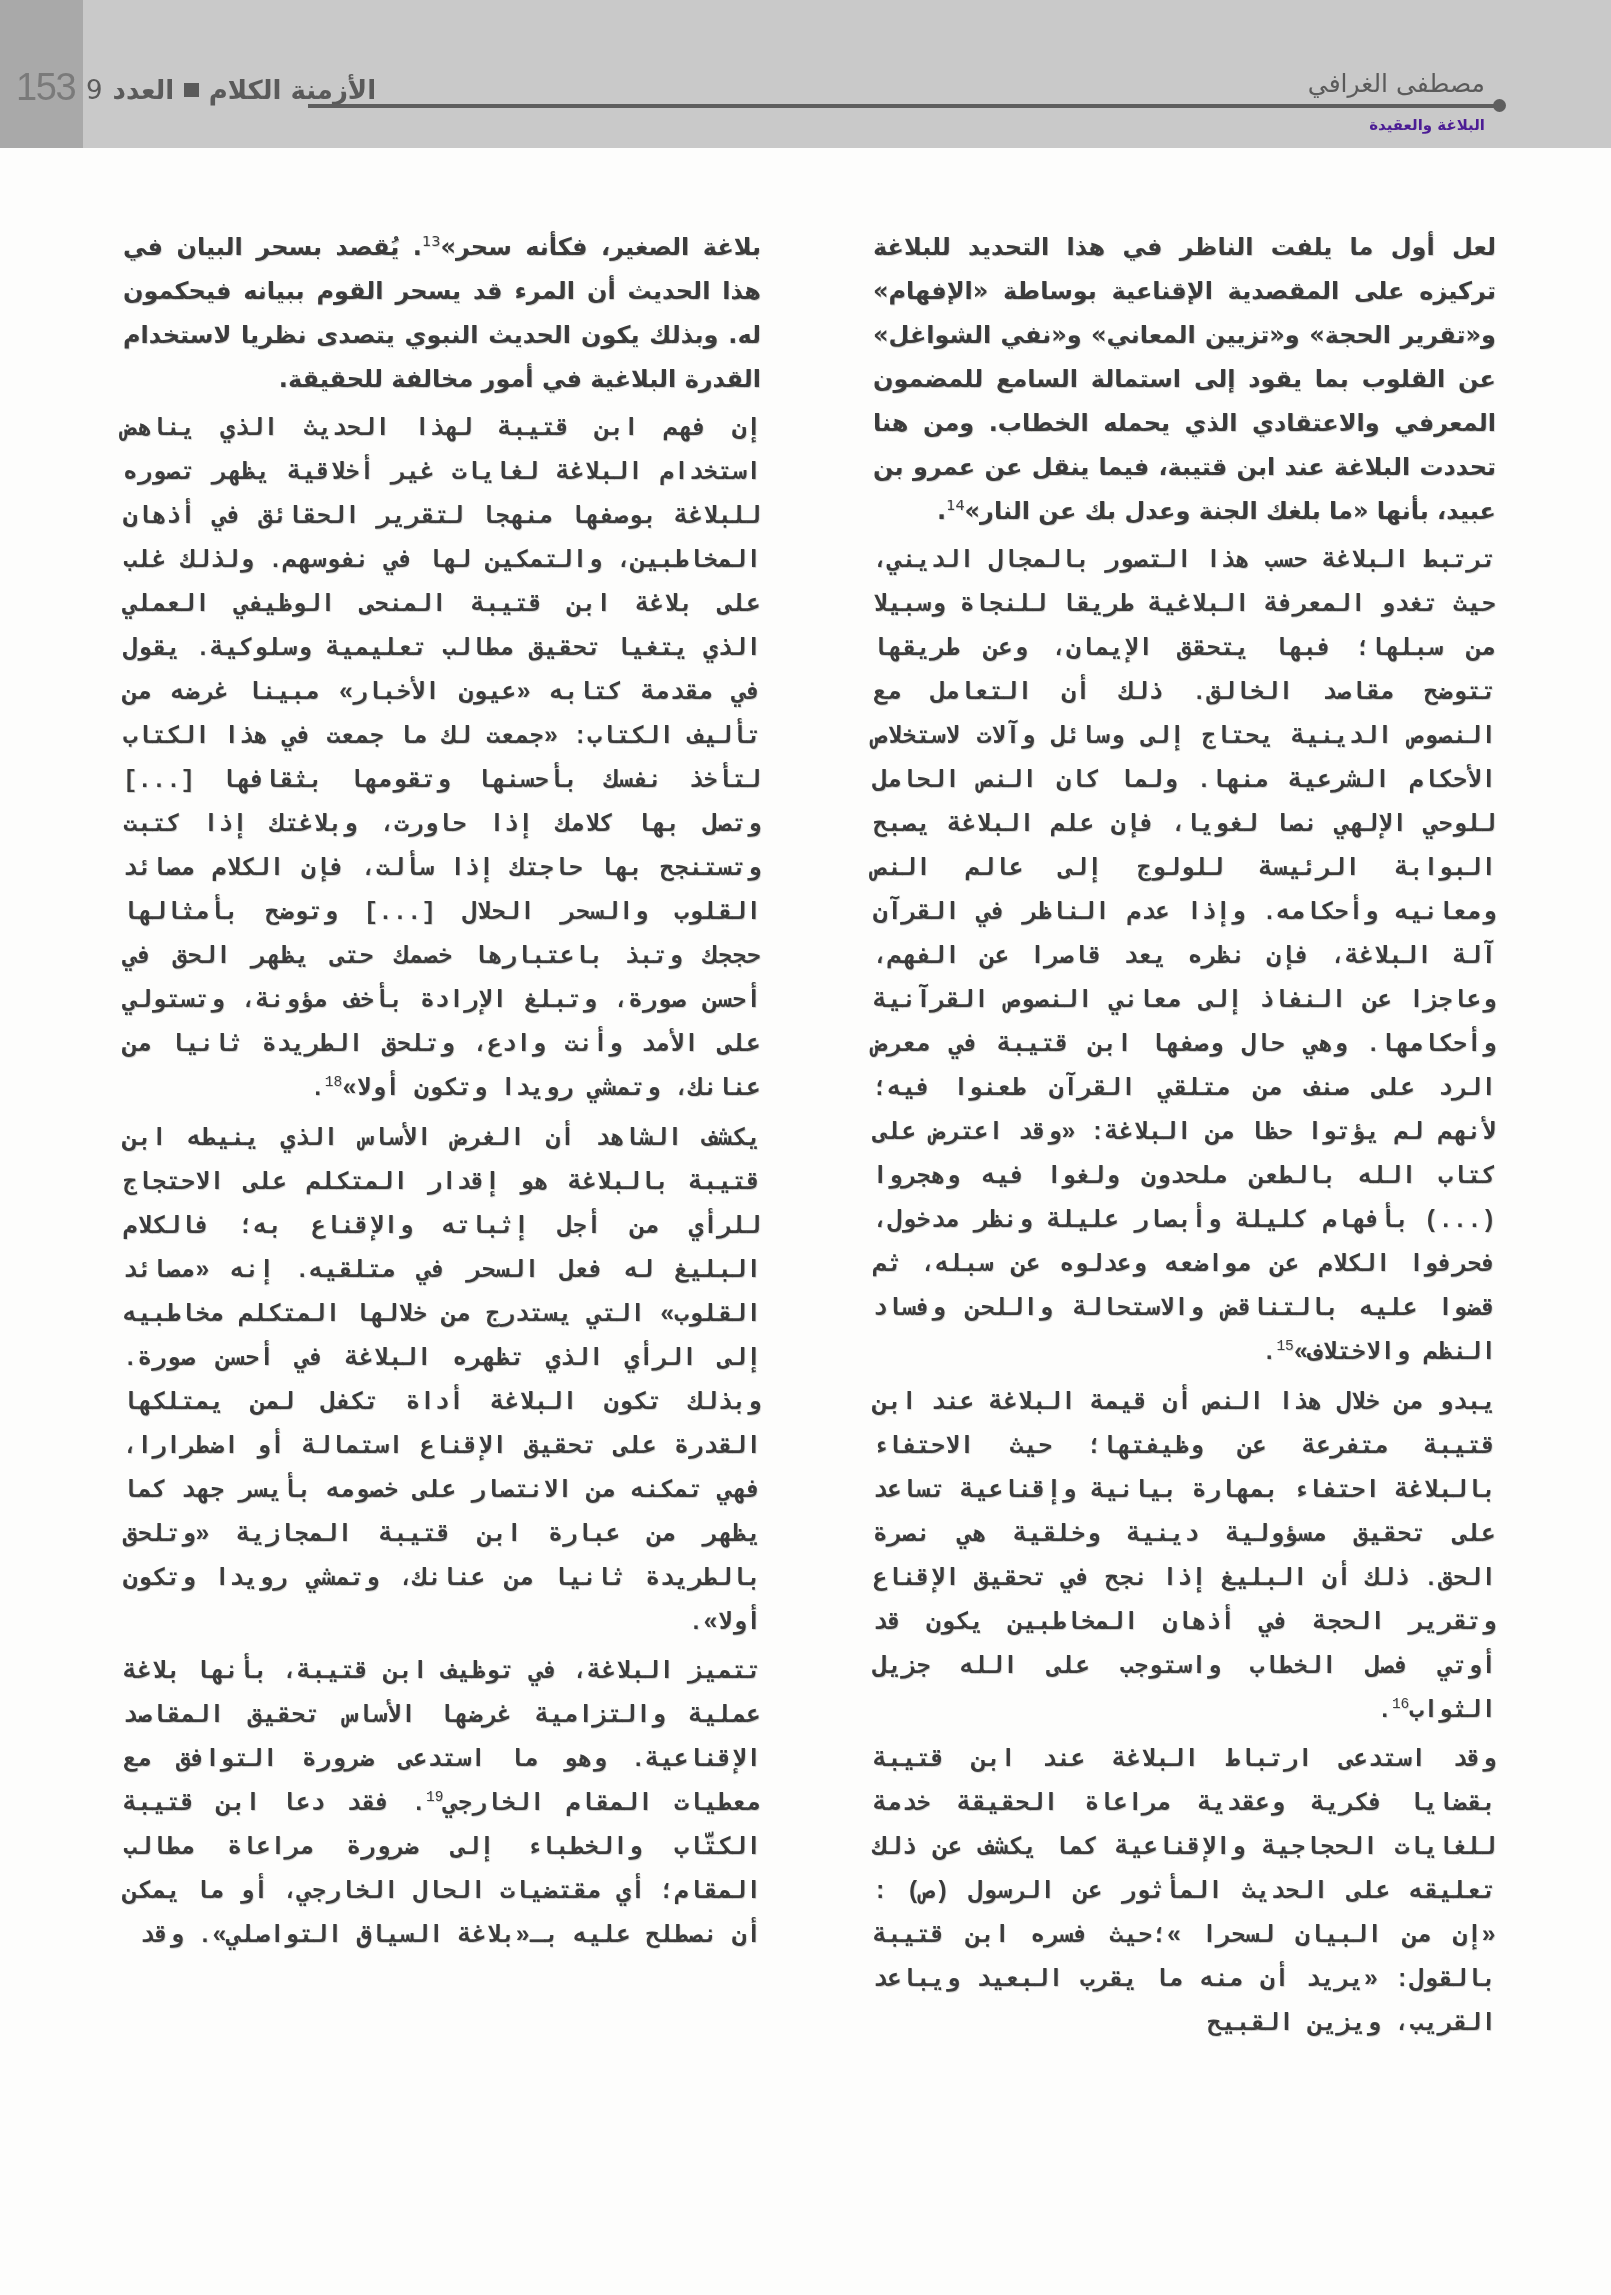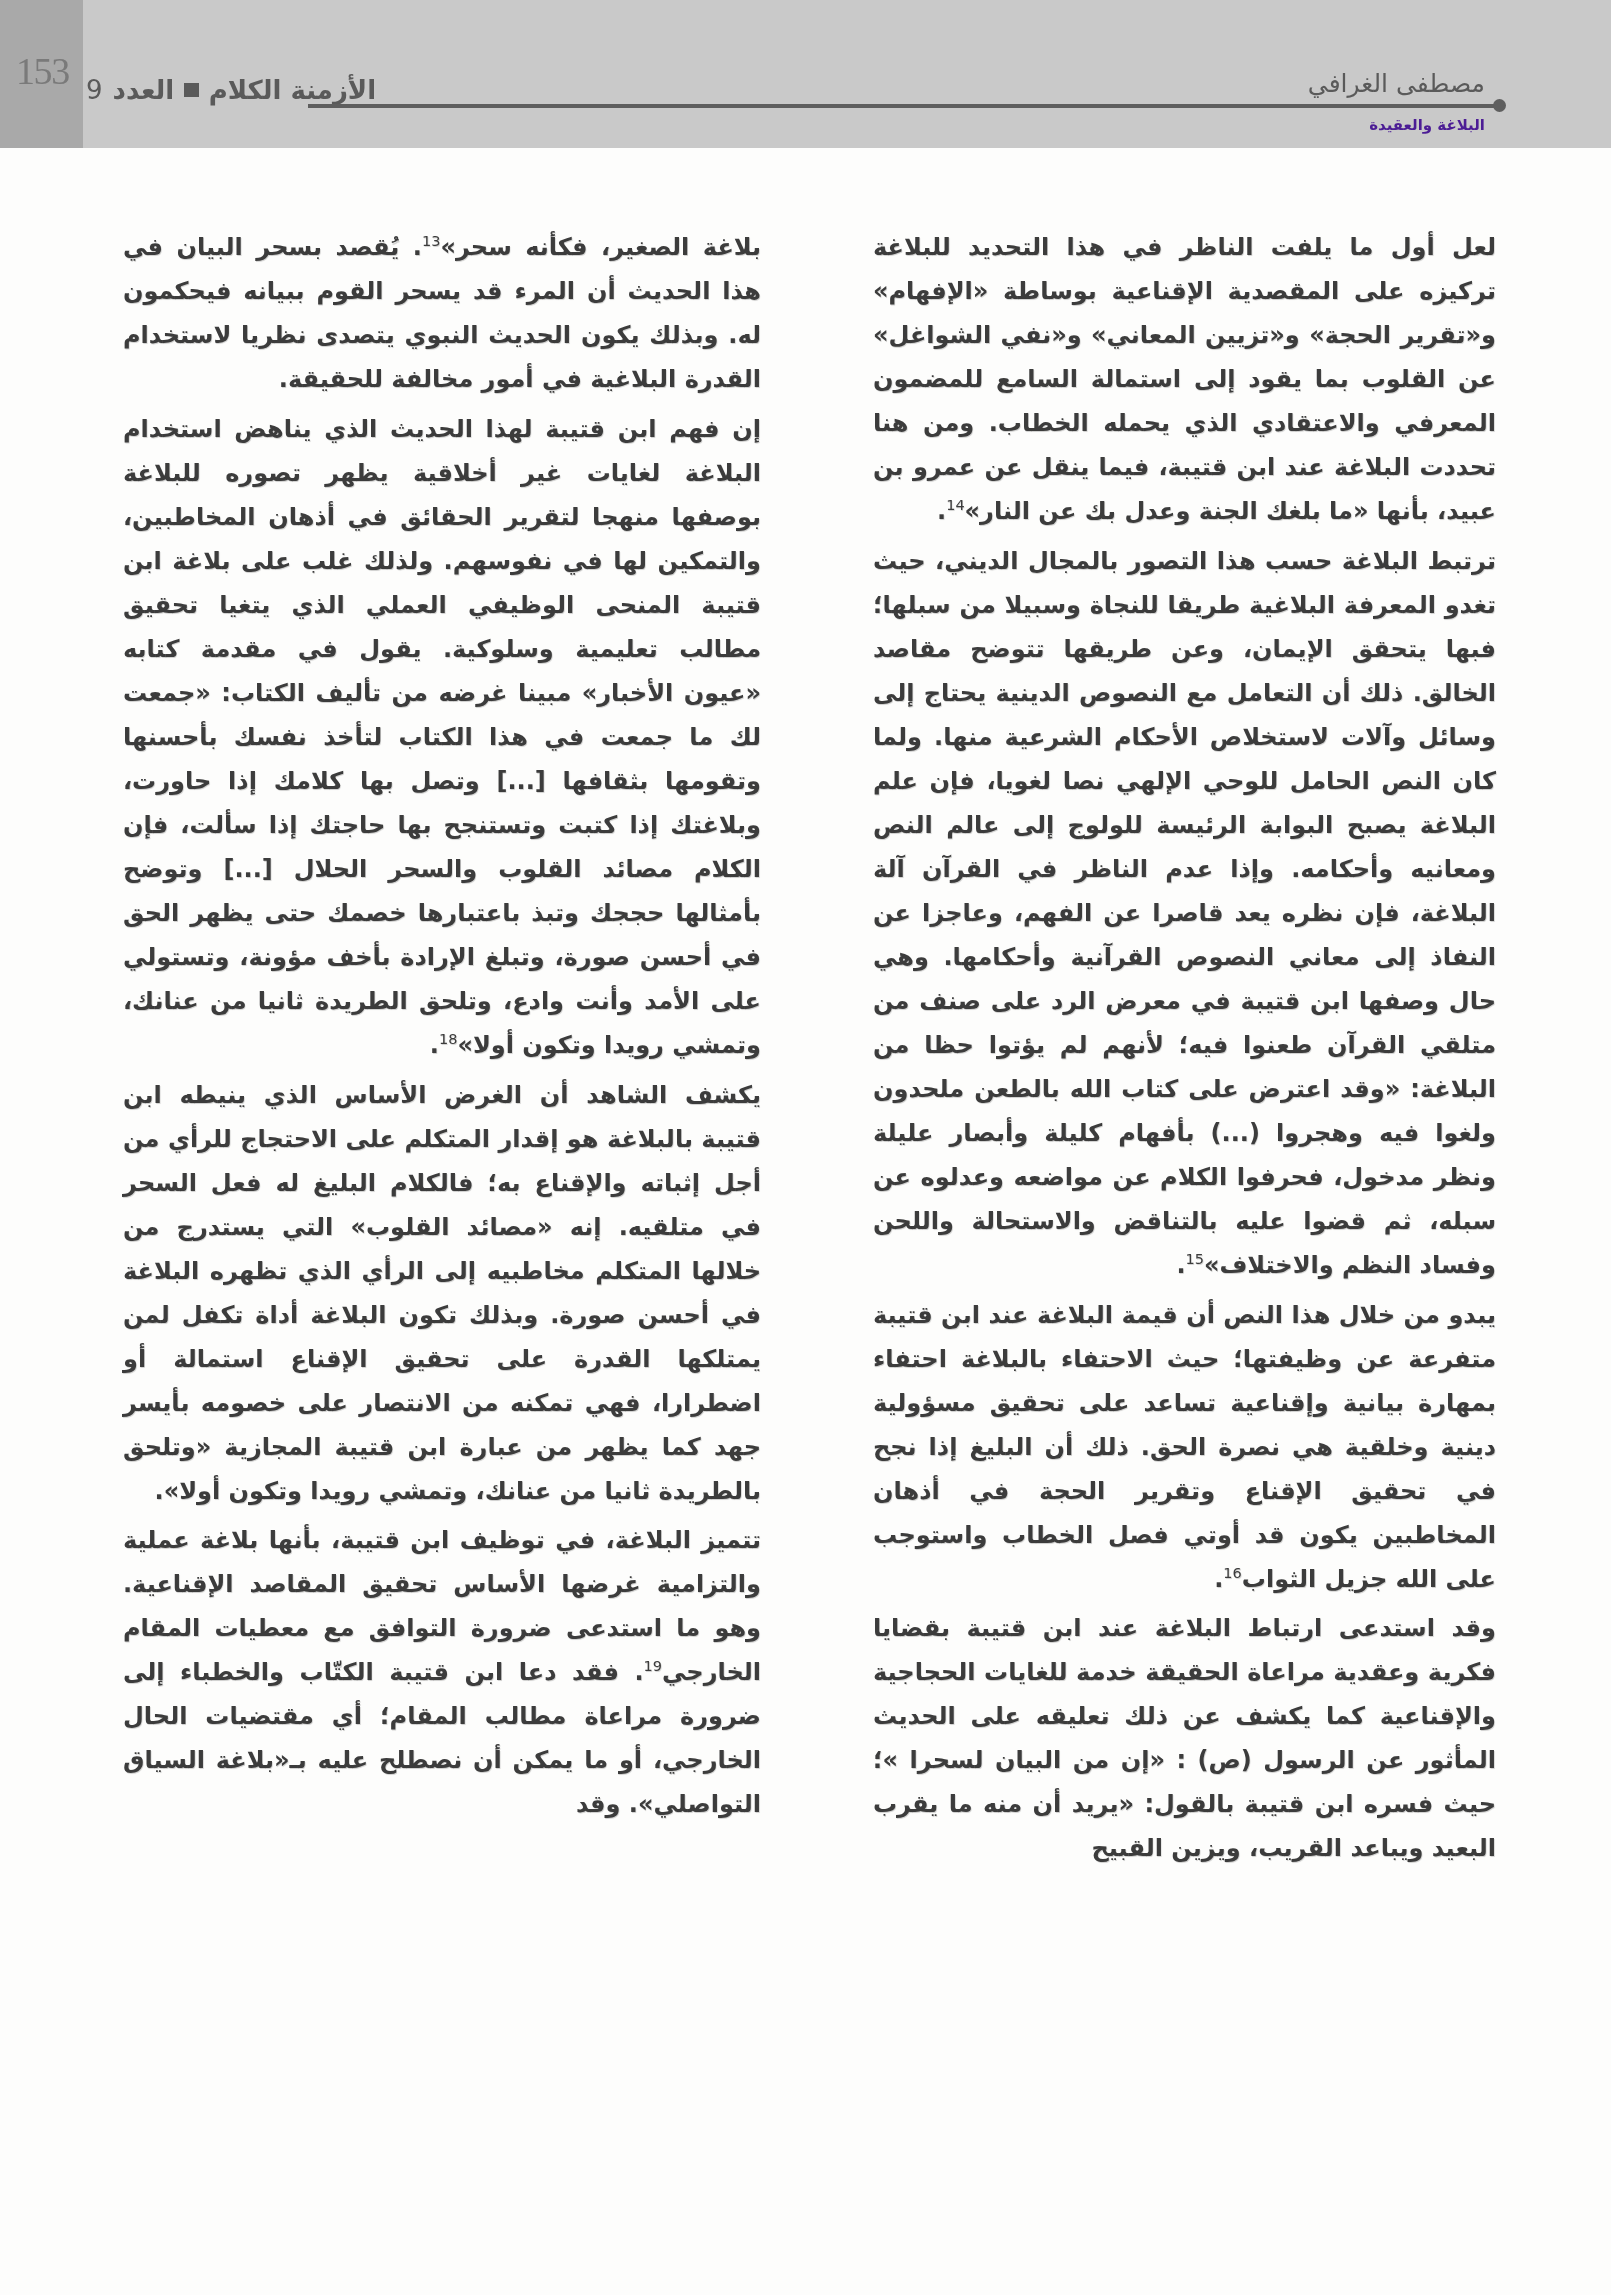--- a/index.html
+++ b/index.html
@@ -11,22 +11,22 @@
   }
   .header-band {
     position: absolute; left: 0; top: 0; width: 1611px; height: 148px;
     background: #c9c9c9;
   }
   .page-num-block {
     position: absolute; left: 0; top: 0; width: 83px; height: 148px;
     background: #a9a9a9;
   }
   .page-num {
-    position: absolute; left: 16px; top: 51px; width: 65px; height: 41px;
-    font-family: Liberation Serif, serif; font-size: 38px; line-height: 41px;
+    position: absolute; left: 16px; top: 67px; width: 65px; height: 41px;
+    font-family: Liberation Sans, sans-serif; font-size: 38px; line-height: 41px;
     color: #7a7a7a; direction: ltr; text-align: left; letter-spacing: -1.4px;
   }
   .journal-info {
     position: absolute; left: 86px; top: 72px; height: 36px;
     direction: rtl; display: flex; align-items: center; gap: 10px;
     font-size: 26px; font-weight: bold; color: #5a5a5a; white-space: nowrap;
   }
   .journal-info .sq {
     display: inline-block; width: 14.5px; height: 14.5px; background: #5a5a5a;
   }
@@ -49,21 +49,21 @@
   }
   .column {
     position: absolute; top: 225px; direction: rtl;
     font-family: "DejaVu Sans", sans-serif;
     font-size: 24px; line-height: 44px; font-weight: bold;
     color: #3c3c3c; text-align: justify; text-shadow: 0.7px 1.4px 0.7px rgba(0,0,0,0.18);
   }
   .col-right { left: 873px; width: 623px; }
   .col-left  { left: 123px;  width: 638px; }
   .column p { margin: 0 0 0 0; }
-  .column p + p { margin-top: 5.8px; }
+  .column p + p { margin-top: 5.8px; font-family: Liberation Mono, monospace; }
   sup { font-size: 14.5px; line-height: 0; font-weight: normal; }
 </style>
 </head>
 <body>
 
 <div class="header-band"></div>
 <div class="page-num-block"></div>
 <div class="page-num">153</div>
 
 <div class="journal-info">

